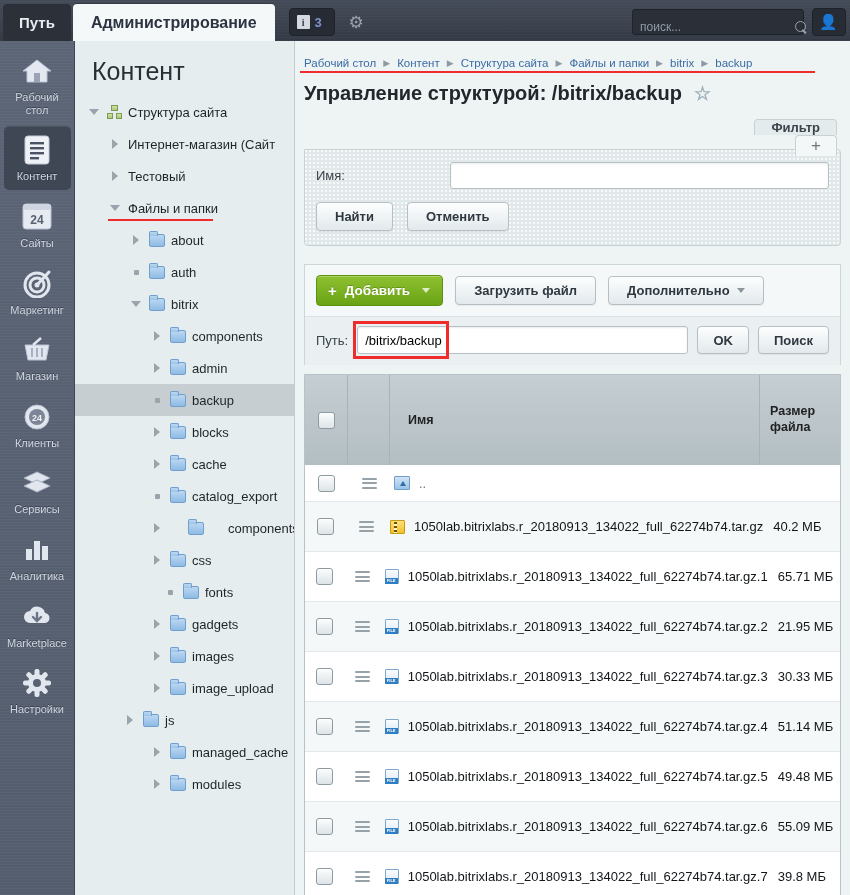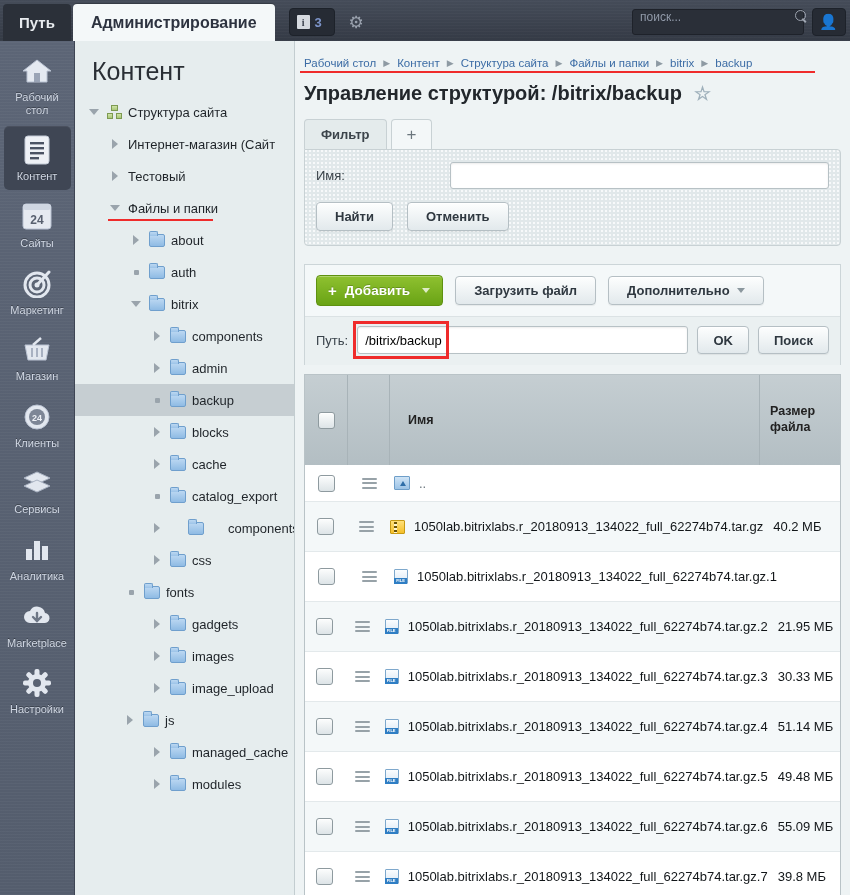--- a/index.html
+++ b/index.html
@@ -54,21 +54,21 @@
     position:relative; z-index:2;
     margin-left: 14px; margin-bottom: 10px;
     color: #9aa2ae; font-size: 17px; line-height: 1;
   }
   .tb-spacer { flex: 1; }
   .tb-search {
     position:relative; z-index:2;
     margin-bottom: 6px; margin-right: 8px;
     width: 172px; height: 26px; background: #2a2f38;
     border: 1px solid #1e222a; border-radius: 3px;
-    display: flex; align-items: flex-start; padding: 0 7px;
+    display: flex; align-items: flex-end; padding: 0 7px;
   }
   .tb-search input {
     flex: 1; background: transparent; border: 0; outline: none;
     color: #aab2c0; font-size: 12px; font-family: inherit;
   }
   .tb-search input::placeholder { color: #9099a8; }
   .tb-search .mag { width:13px; height:13px; position:relative; opacity:.8;}
   .tb-search .mag:before{content:"";position:absolute;left:0;top:0;width:9px;height:9px;border:1.6px solid #b9c0cc;border-radius:50%;}
   .tb-search .mag:after{content:"";position:absolute;left:8px;top:8px;width:5px;height:1.6px;background:#b9c0cc;transform:rotate(45deg);transform-origin:0 0;}
   .tb-user {
@@ -143,21 +143,21 @@
     background: #eef3f4; overflow: hidden;
   }
   .crumbs { padding: 16px 0 0 9px; display:flex; align-items:center; gap:7px; position:relative; }
   .crumbs a { color:#3c6ca5; font-size:11.5px; text-decoration:none; white-space:nowrap;}
   .crumbs .sep { color:#8e9aa3; font-size:9px; }
   .crumb-underline { position:absolute; left:5px; width:515px; bottom:-4px; height:2px; background:#ef2b2b; }
   .page-title { font-size: 20px; font-weight: bold; color:#22272c; padding: 13px 0 0 9px; display:flex; align-items:center; gap:12px;}
   .star { color:#9fb0bb; font-size:19px; }
 
   .filter-wrap { margin: 14px 9px 0 9px; }
-  .ftabs { display:flex; align-items:flex-end; height:30px; }
+  .ftabs { display:flex; align-items:flex-end; height:30px;flex-direction:column; }
   .ftab {
     height:30px; padding:0 16px; display:flex; align-items:center;
     font-size:13px; font-weight:bold; color:#3c444b;
     background:#e4ebec; border:1px solid #c8d1d4; border-bottom:0;
     border-radius:4px 4px 0 0; margin-right:4px;
   }
   .ftab.plus { background:#f3f7f8; color:#6b767d; font-size:17px; padding:0 15px; font-weight:normal;}
   .fbody {
     background:#e1e8ea; border:1px solid #c8d1d4; border-radius:0 4px 4px 4px;
     background-image: radial-gradient(circle at 1px 1px, rgba(255,255,255,.75) 1px, transparent 1px);
@@ -459,21 +459,21 @@
       <div class="tnode" style="padding-left: 75px; gap: 24px;">
         <span class="tw right"></span>
         <span class="folder"></span>
         <span>components</span>
       </div>
       <div class="tnode" style="padding-left: 75px;">
         <span class="tw right"></span>
         <span class="folder"></span>
         <span>css</span>
       </div>
-      <div class="tnode" style="padding-left: 49px;">
+      <div class="tnode" style="padding-left: 88px;">
         <span class="tw dot"></span>
         <span class="folder"></span>
         <span>fonts</span>
       </div>
       <div class="tnode" style="padding-left: 75px;">
         <span class="tw right"></span>
         <span class="folder"></span>
         <span>gadgets</span>
       </div>
       <div class="tnode" style="padding-left: 75px;">
@@ -621,20 +621,21 @@
             <span class="hamb">
               <i></i>
               <i></i>
               <i></i>
             </span>
           </div>
           <div class="td c3">
             <span class="ico-file"></span>
             <span>1050lab.bitrixlabs.r_20180913_134022_full_62274b74.tar.gz.1</span>
           </div>
+          <div class="td c4">65.71 МБ</div>
         </div>
         <div class="trow alt">
           <div class="td c1">
             <span class="cbx"></span>
           </div>
           <div class="td c2">
             <span class="hamb">
               <i></i>
               <i></i>
               <i></i>

